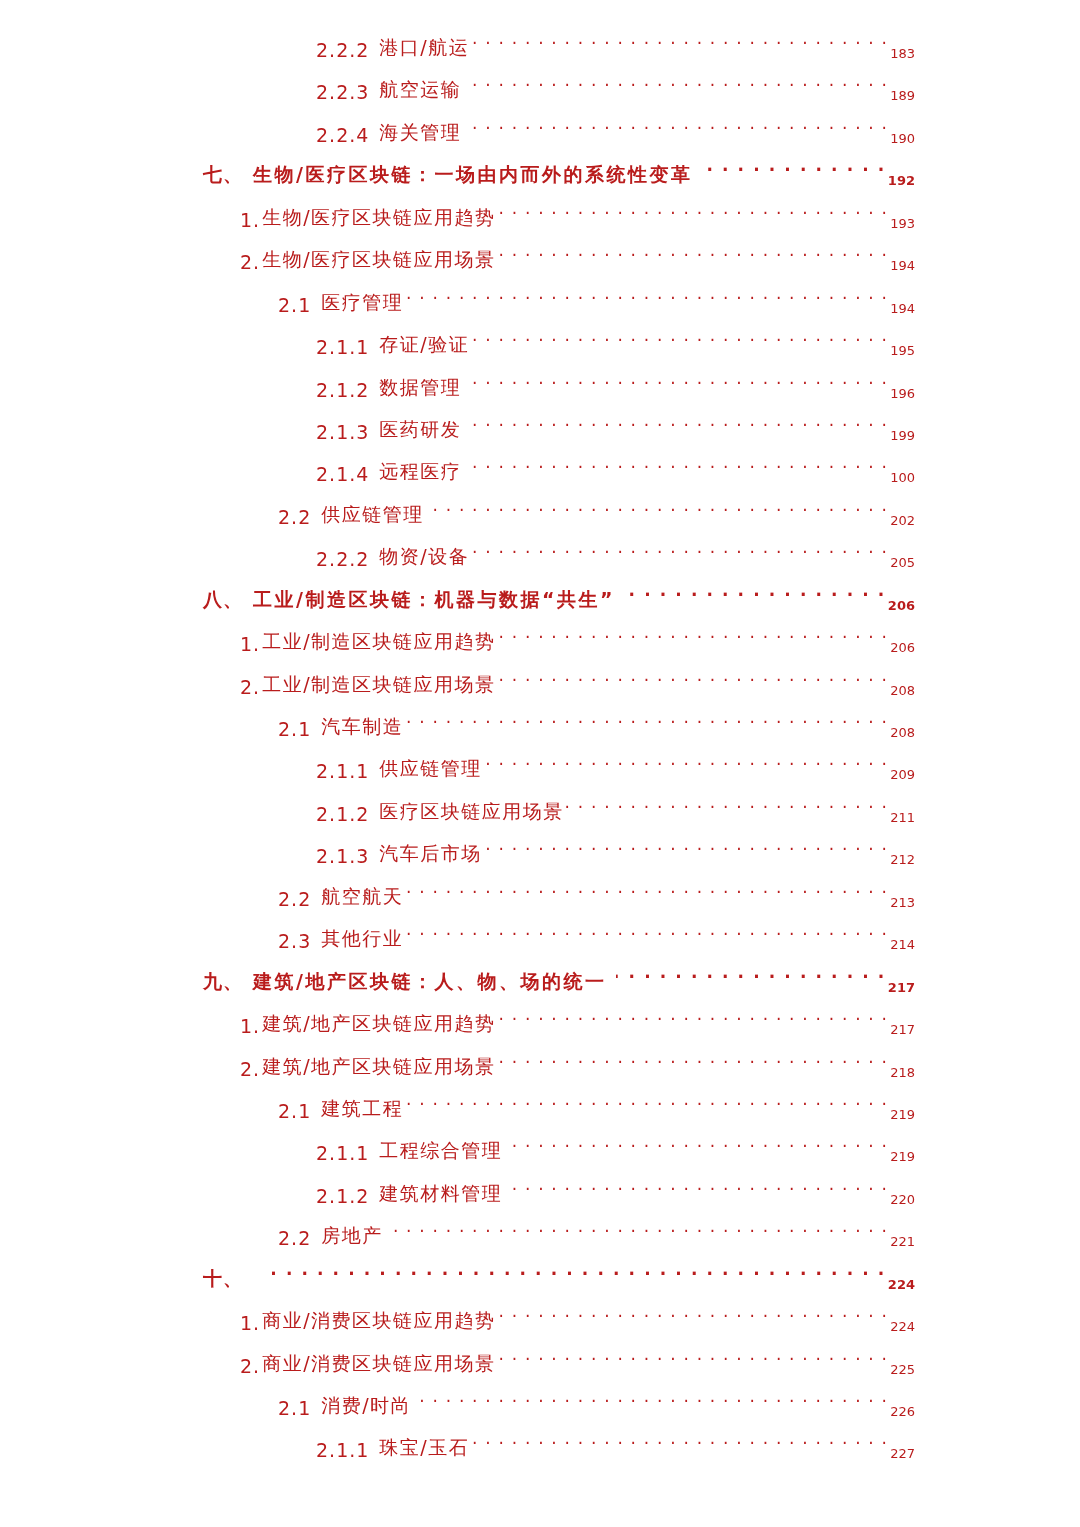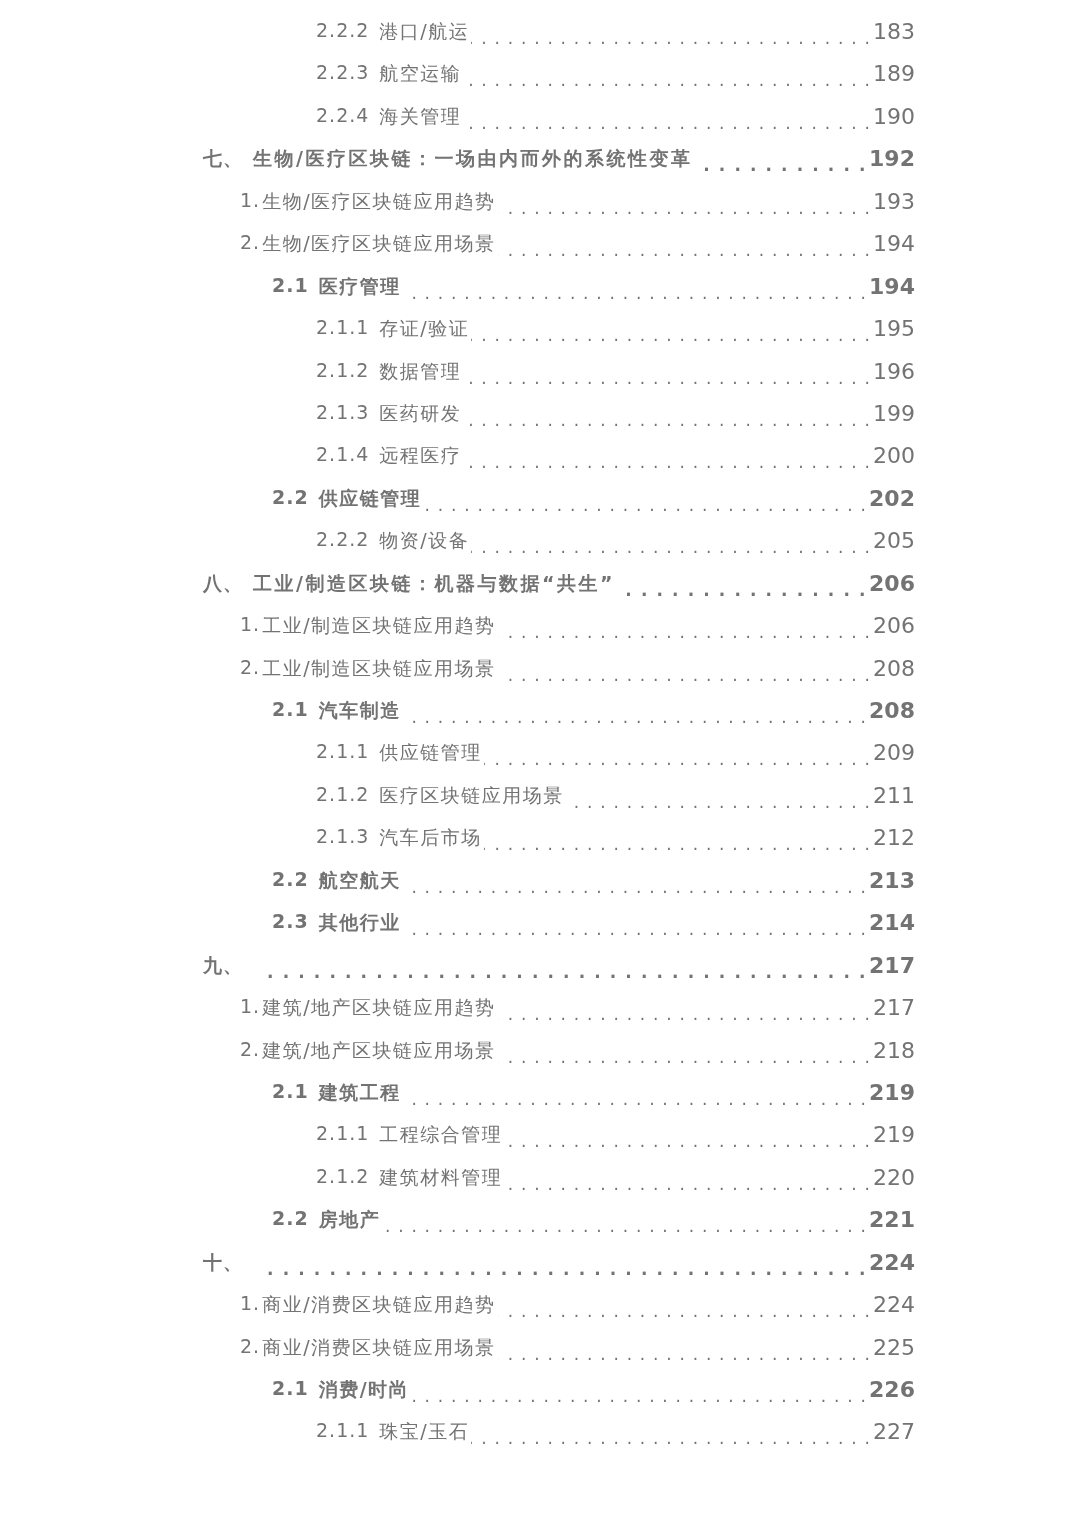--- a/index.html
+++ b/index.html
@@ -25,30 +25,30 @@
       position: relative;
       height: 42.45px;
       display: block;
     }
     .toc-entry {
       position: absolute;
       right: 165px;
       top: 0;
       height: 42px;
       display: flex;
-      align-items: flex-start;
+      align-items: flex-end;
       font-size: 19px;
       letter-spacing: 1.5px;
       white-space: nowrap;
       text-decoration: none;
-      color: #737373;
+      color: #b91c1c;
     }
     .toc-entry.level-0 { left: 203px; font-weight: bold; letter-spacing: 2.5px; }
     .toc-entry.level-1 { left: 240px; }
-    .toc-entry.level-2 { left: 272px; font-weight: bold; }
+    .toc-entry.level-2 { left: 278px; }
     .toc-entry.level-3 { left: 316px; }
 
     .toc-num {
       flex: 0 0 auto;
       margin-right: 10px;
       letter-spacing: 1px;
     }
     .level-1 .toc-num { margin-right: 2px; }
     .toc-title {
       flex: 0 0 auto;
@@ -69,21 +69,21 @@
       white-space: nowrap;
       letter-spacing: 1.2px;
       font-size: 17px;
       font-weight: normal;
     }
     .level-0 .toc-leader { margin-left: 10px; }
     .level-0 .toc-leader::before { font-weight: bold; letter-spacing: 1.6px; }
     .toc-page {
       flex: 0 0 auto;
       letter-spacing: 0;
-      font-size: 22px;
+      font-size: 13px;
     }
   </style>
 </head>
 <body>
 
 <div class="toc" id="toc">
     <div class="toc-row">
       <div class="toc-entry level-3">
         <span class="toc-num">2.2.2</span>
         <span class="toc-title">港口/航运</span>
@@ -161,21 +161,21 @@
         <span class="toc-title">医药研发</span>
         <span class="toc-leader"></span>
         <span class="toc-page">199</span>
       </div>
     </div>
     <div class="toc-row">
       <div class="toc-entry level-3">
         <span class="toc-num">2.1.4</span>
         <span class="toc-title">远程医疗</span>
         <span class="toc-leader"></span>
-        <span class="toc-page">200</span>
+        <span class="toc-page">100</span>
       </div>
     </div>
     <div class="toc-row">
       <div class="toc-entry level-2">
         <span class="toc-num">2.2</span>
         <span class="toc-title">供应链管理</span>
         <span class="toc-leader"></span>
         <span class="toc-page">202</span>
       </div>
     </div>
@@ -255,20 +255,21 @@
       <div class="toc-entry level-2">
         <span class="toc-num">2.3</span>
         <span class="toc-title">其他行业</span>
         <span class="toc-leader"></span>
         <span class="toc-page">214</span>
       </div>
     </div>
     <div class="toc-row">
       <div class="toc-entry level-0">
         <span class="toc-num">九、</span>
+        <span class="toc-title">建筑/地产区块链：人、物、场的统一</span>
         <span class="toc-leader"></span>
         <span class="toc-page">217</span>
       </div>
     </div>
     <div class="toc-row">
       <div class="toc-entry level-1">
         <span class="toc-num">1.</span>
         <span class="toc-title">建筑/地产区块链应用趋势</span>
         <span class="toc-leader"></span>
         <span class="toc-page">217</span>

